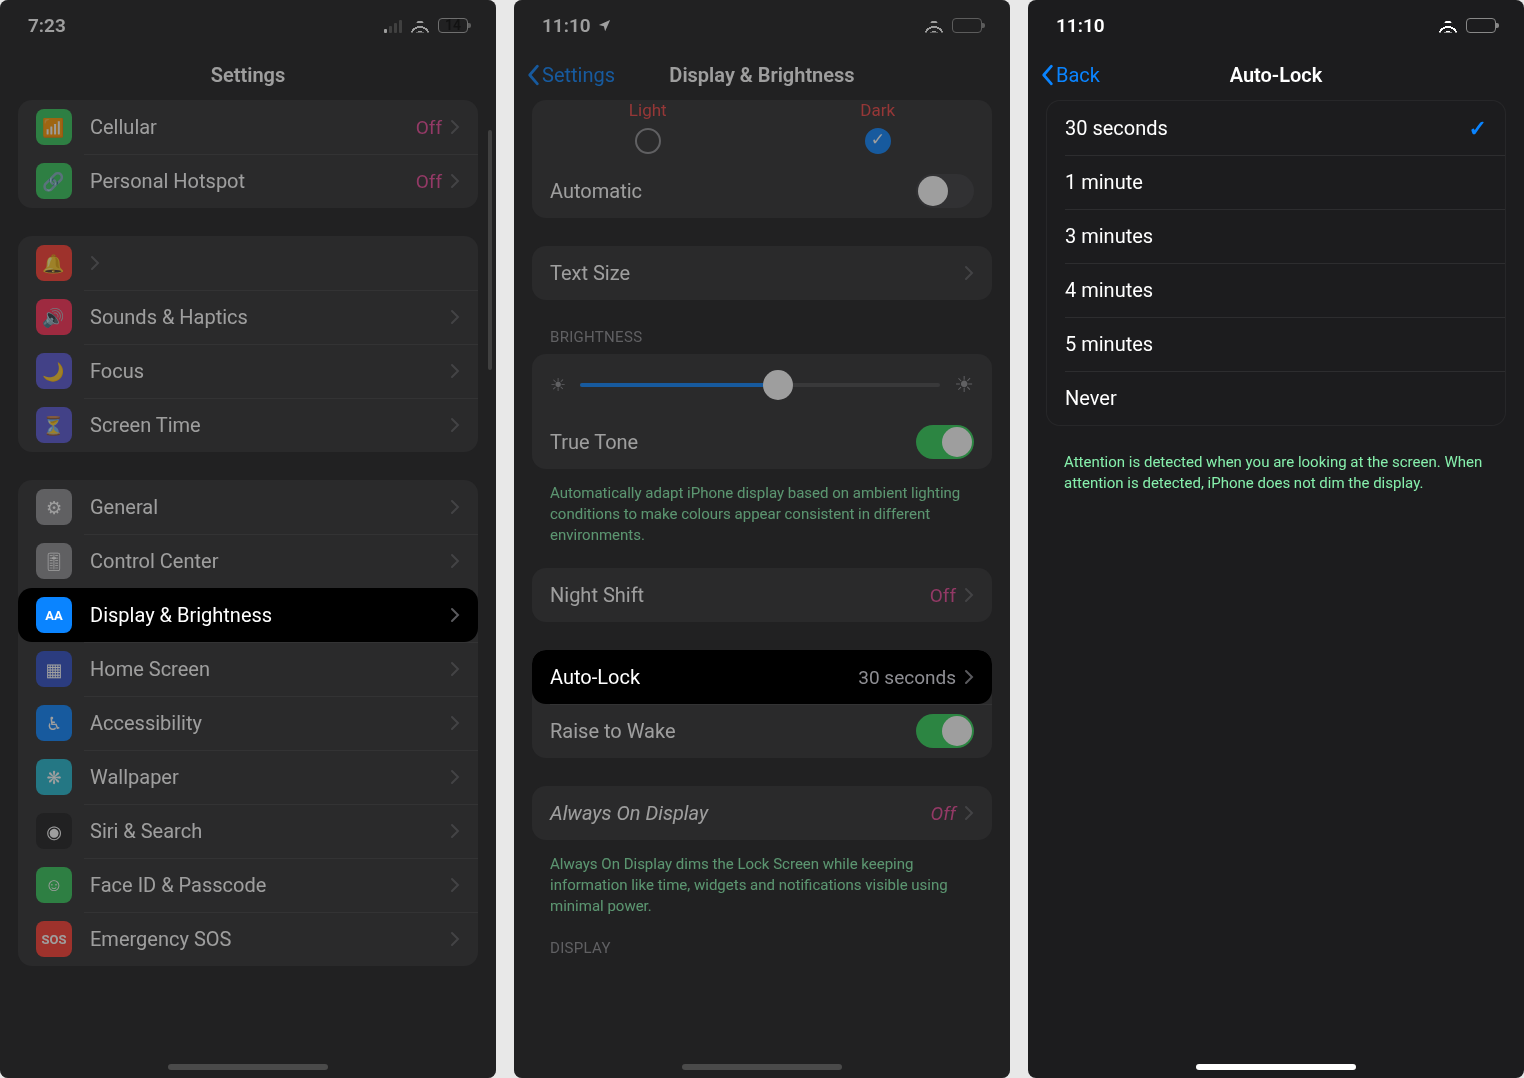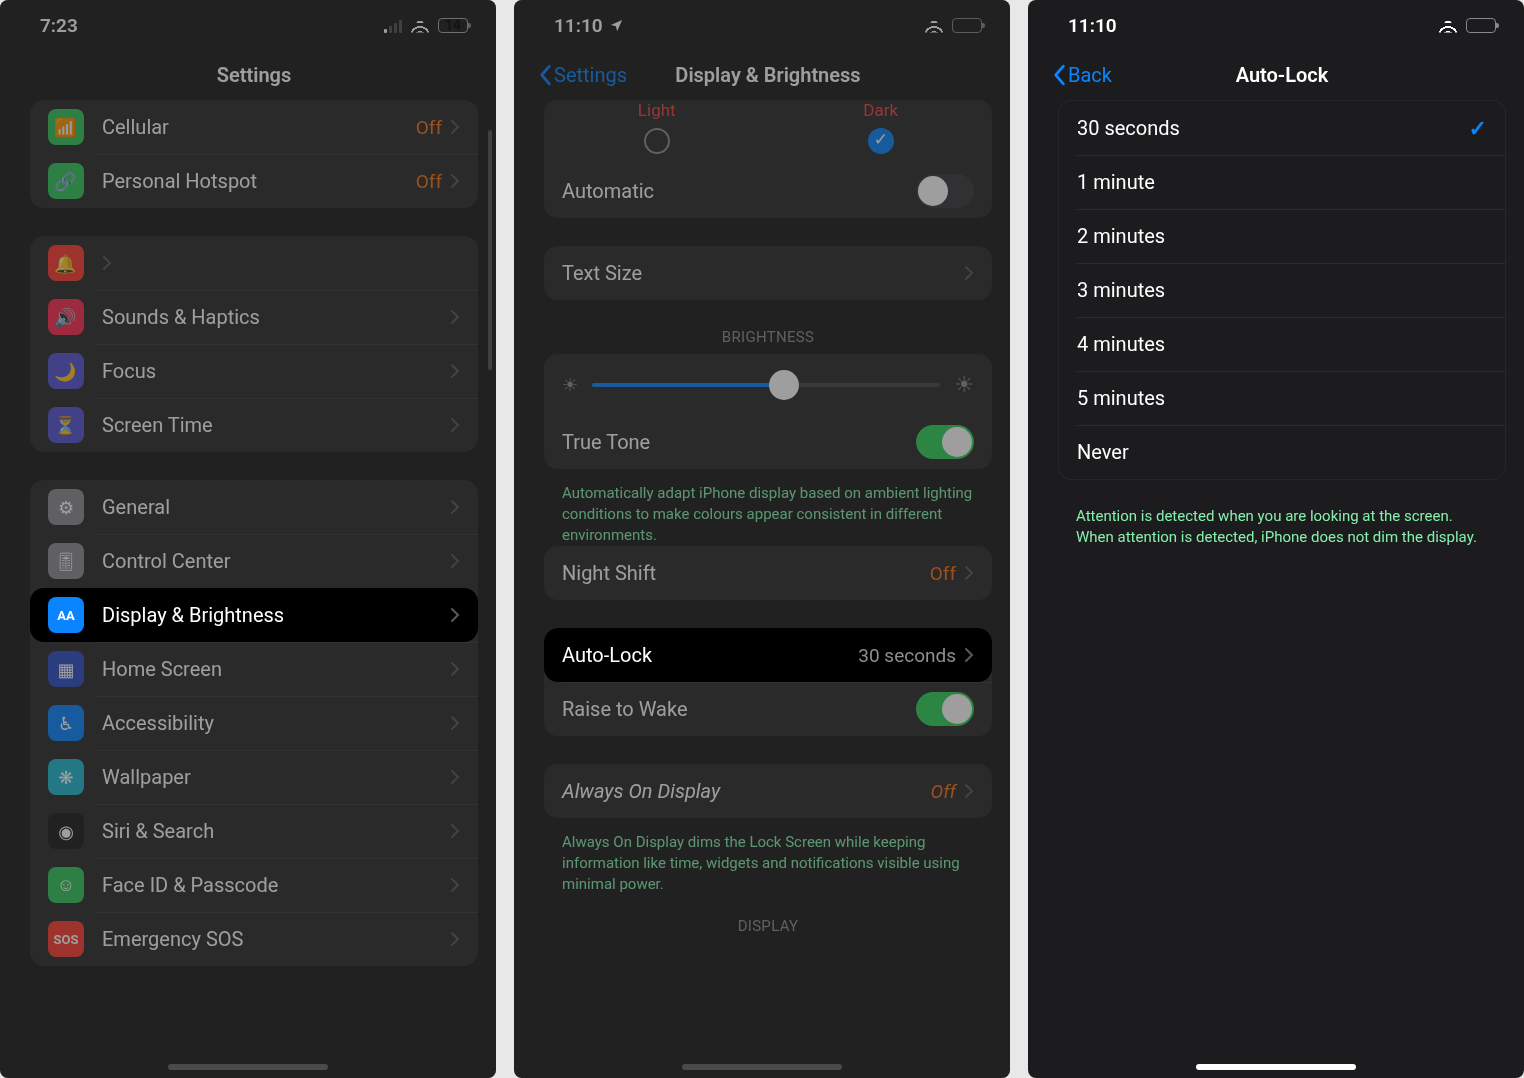--- a/index.html
+++ b/index.html
@@ -14,21 +14,20 @@
   }
   .phone {
     width: 496px;
     height: 1078px;
     background: #1c1c1e;
     border-radius: 8px;
     overflow: hidden;
     position: relative;
     display: flex;
     flex-direction: column;
-    padding-left: 12px;
   }
   .dimmed::after {
     content: "";
     position: absolute;
     inset: 0;
     background: rgba(40,40,40,0.45);
     pointer-events: none;
     z-index: 50;
   }
   
@@ -103,35 +102,35 @@
     font-size: 20px;
     position: relative;
   }
   .cell + .cell::before {
     content:""; position:absolute; top:0; left:18px; right:0;
     height:1px; background: rgba(255,255,255,0.08);
   }
   .group .cell + .cell::before { left: 66px; }
   .group-notop .cell + .cell::before { left: 18px; }
   .cell .label { flex:1; }
-  .cell .value { color:#f97316; font-size:19px; margin-right:8px;}
+  .cell .value { color:#ec4899; font-size:19px; margin-right:8px;}
   .cell .disclosure { color:#5a5a5e;}
   .app-icon {
     width: 36px; height: 36px; border-radius: 8px; margin-right: 18px;
     display:flex; align-items:center; justify-content:center;
     font-size:18px; color:#fff; flex-shrink:0;
   }
 
   .hl { background:#000 !important; border-radius:14px; position:relative; z-index:100;}
   .hl::before{display:none!important;}
   .hl.cell { color:#fff;justify-content:center; }
 
   .section-header {
     color: #8e8e93; font-size: 15px; text-transform: uppercase;
-    padding: 0 18px 8px; letter-spacing: 0.3px; text-align: center;
+    padding: 0 18px 8px; letter-spacing: 0.3px;
   }
   .footer-text {
     color: #86efac; font-size: 15px; padding: 10px 18px 0; line-height:1.4;
   }
 
   
   .toggle { width: 58px; height: 34px; border-radius: 17px; background:#39393d; position:relative;}
   .toggle .knob { width:30px; height:30px; background:#fff; border-radius:50%; position:absolute; top:2px; left:2px;}
   .toggle.on { background:#30d158;}
   .toggle.on .knob{ left:auto; right:2px;}
@@ -399,21 +398,21 @@
         </div>
         <span class="sun" style="font-size:22px">☀︎</span>
       </div>
       <div class="cell">
         <span class="label">True Tone</span>
         <span class="toggle on">
             <span class="knob"></span>
           </span>
       </div>
     </div>
-    <div class="footer-text" style="">Automatically adapt iPhone display based on ambient lighting conditions to make colours appear consistent in different environments.</div>
+    <div class="footer-text" style="margin-bottom:22px;">Automatically adapt iPhone display based on ambient lighting conditions to make colours appear consistent in different environments.</div>
 
     <div class="group group-notop">
       <div class="cell">
         <span class="label">Night Shift</span>
         <span class="value">Off</span>
         <span class="disclosure">
             <svg width="10" height="16" viewBox="0 0 10 16">
               <path d="M2 2l6 6-6 6" stroke="#5a5a5e" stroke-width="2" fill="none" stroke-linecap="round"></path>
             </svg>
           </span>
@@ -481,23 +480,20 @@
   <div class="content">
     <div class="group-dark group-notop" id="p3opts" style="background:#1c1c1e; border:1px solid rgba(255,255,255,0.05);">
         <div class="cell">
     <span class="label">30 seconds</span>
           <span class="check">✓</span>
   </div>
         <div class="cell">
     <span class="label">1 minute</span>
   </div>
         <div class="cell">
-    <span class="label">2 minutes</span>
-  </div>
-        <div class="cell">
     <span class="label">3 minutes</span>
   </div>
         <div class="cell">
     <span class="label">4 minutes</span>
   </div>
         <div class="cell">
     <span class="label">5 minutes</span>
   </div>
         <div class="cell">
     <span class="label">Never</span>

